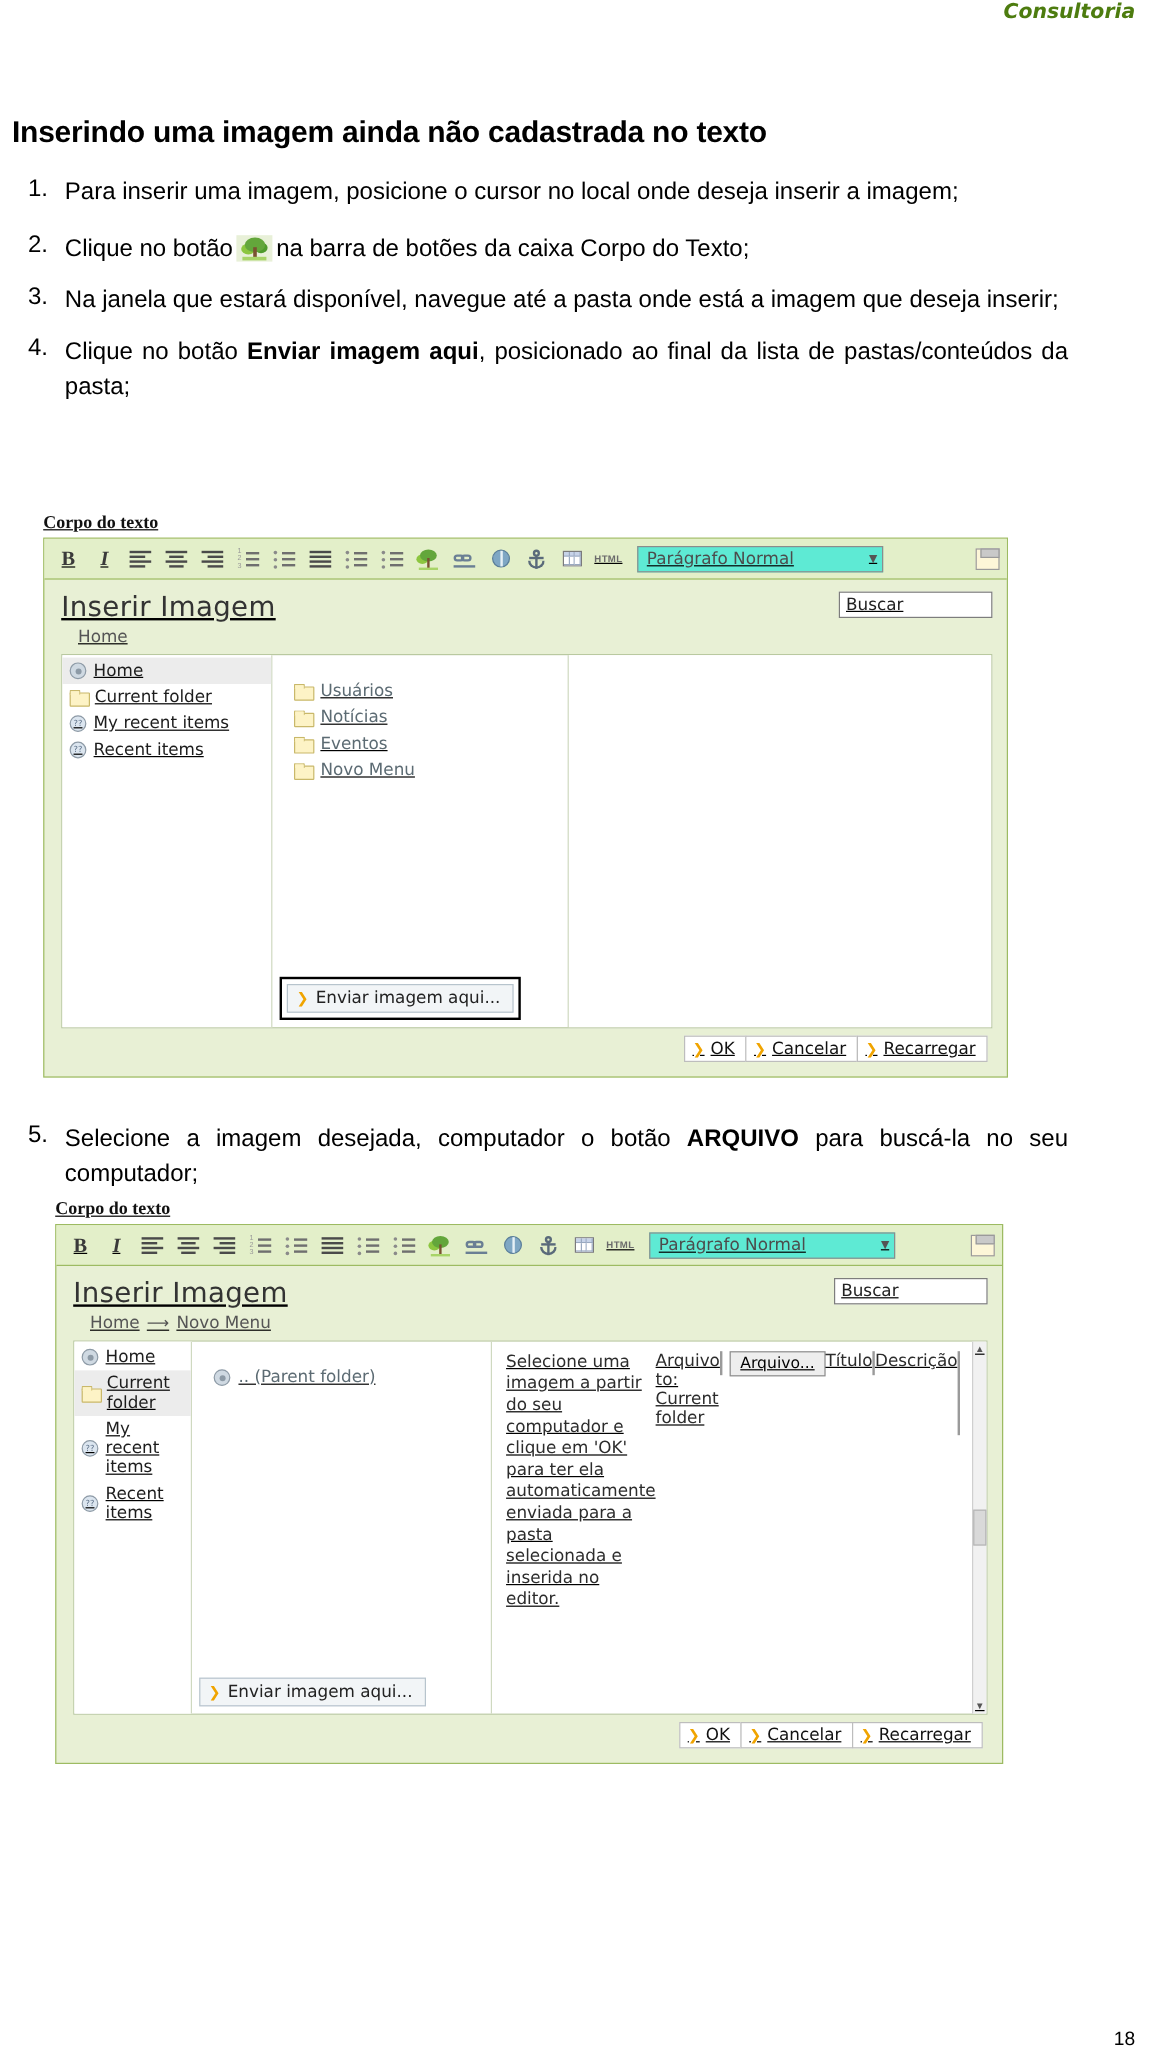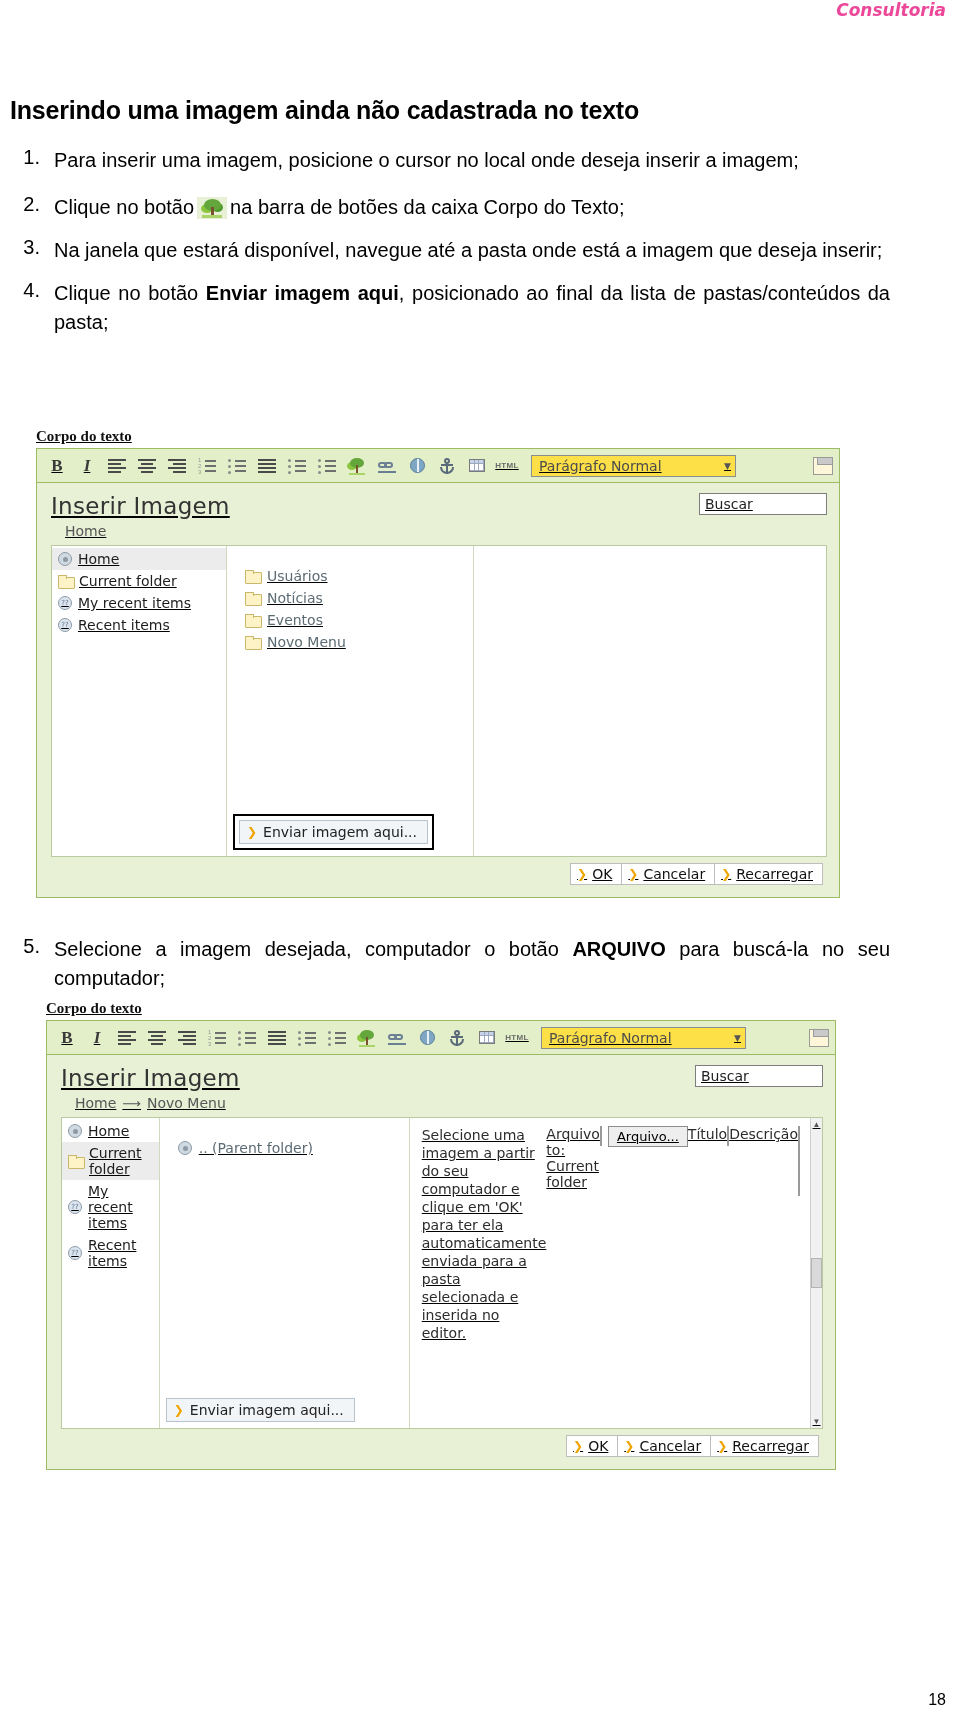--- a/index.html
+++ b/index.html
@@ -25,21 +25,21 @@
     display:flex; align-items:center; justify-content:flex-end;
   }
   .logo-figure { display:inline-block; width:26px; height:34px; position:relative; margin-left:2px; }
   .logo-figure .head { position:absolute; left:7px; top:0; width:12px; height:12px; border-radius:50%; background:#111; }
   .logo-figure .body { position:absolute; left:0; top:12px; width:26px; height:9px; background:#111; }
   .logo-figure .legl { position:absolute; left:4px; top:20px; width:7px; height:14px; background:#111; }
   .logo-figure .legr { position:absolute; left:15px; top:20px; width:7px; height:14px; background:#111; }
   .logo-sub {
     font-family: "DejaVu Sans", sans-serif;
     font-size: 17px; font-style: italic; font-weight:600;
-    letter-spacing:0px; margin-top:-4px; color:#ec4899;
+    letter-spacing:0px; margin-top:-4px; color:#4d7c0f;
   }
 
   
   .page-title {
     position:absolute; left:10px; top:96px;
     font-size: 25px; font-weight: bold; color:#000;
     font-family:"Liberation Sans", sans-serif;
     letter-spacing:-0.2px;
   }
   .steps { position:absolute; left:10px; top:146px; width:880px; }
@@ -113,21 +113,21 @@
   .anchor-ic { width:14px; height:16px; position:relative; }
   .anchor-ic .ring { position:absolute; left:4px; top:0; width:6px; height:6px; border:2px solid #5a6a7a; border-radius:50%; }
   .anchor-ic .bar { position:absolute; left:6px; top:5px; width:2px; height:11px; background:#5a6a7a; }
   .anchor-ic .cross { position:absolute; left:1px; top:6px; width:12px; height:2px; background:#5a6a7a; }
   .anchor-ic .curve { position:absolute; left:0px; bottom:0; width:14px; height:7px; border:2px solid #5a6a7a; border-top:none; border-radius:0 0 9px 9px; }
   .table-ic { width:16px; height:13px; border:1px solid #7b7b7b; background:#fff; display:grid; grid-template-columns:1fr 1fr 1fr; grid-template-rows:4px 1fr; }
   .table-ic s { display:block; border-right:1px solid #9aa9c0; border-bottom:1px solid #9aa9c0; background:#c7d3e8; text-decoration:none; }
   .table-ic s.b { background:#fff; }
   .para-select {
     margin-left:8px; height:22px; width:205px;
-    background:#fde047; border:1px solid #8c8c8c;
+    background:#5eead4; border:1px solid #8c8c8c;
     display:flex; align-items:center; justify-content:space-between;
     padding:0 4px 0 7px; font-size:14px; color:#4c4c4c;
     font-family:"DejaVu Sans", sans-serif;
   }
   .para-select .caret { font-size:9px; color:#555; }
   .tb-right { margin-left:auto; display:flex; align-items:center; }
   .savebtn { width:20px; height:18px; border:1px solid #9a9a9a; background:#fdf6d8; position:relative; }
   .savebtn::before { content:""; position:absolute; left:3px; top:-1px; width:14px; height:6px; background:#c9c9c9; border:1px solid #9a9a9a; }
 
   

